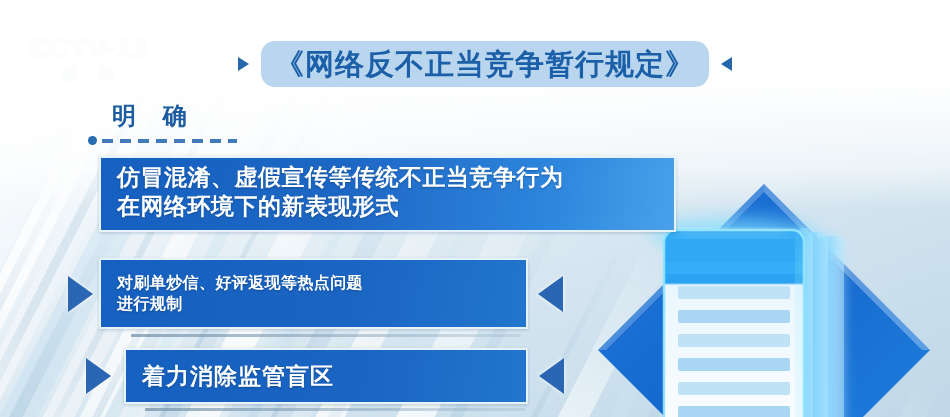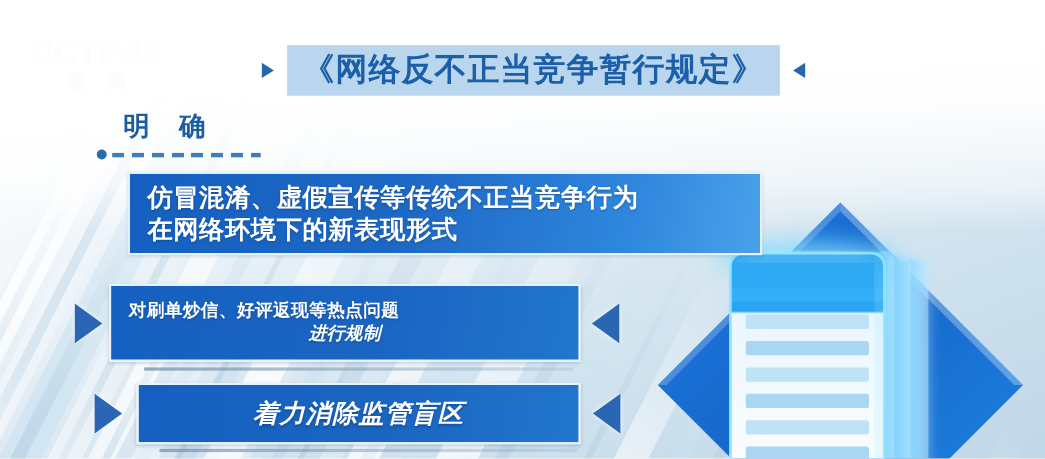--- a/index.html
+++ b/index.html
@@ -116,20 +116,21 @@
     border-bottom: 7px solid transparent;
     border-right: 11px solid #2567ad;
   }
   .title-band {
     margin: 0 12px;
     height: 46px;
     padding: 0 14px;
     display: flex;
     align-items: center;
     background: #b9d6ee;
+    border-radius: 14px;
   }
   .title-text {
     font-size: 29px;
     font-weight: bold;
     color: #1b5fa8;
     letter-spacing: 1px;
     white-space: nowrap;
     line-height: 1;
   }
 
@@ -175,44 +176,45 @@
     padding: 0 16px;
     color: #ffffff;
     font-weight: bold;
     text-shadow: 0 1px 2px rgba(10,50,95,0.45);
     line-height: 1.26;
     white-space: pre-line;
   }
 
   
   #box1 {
-    left: 116px; top: 156px;
+    left: 99px; top: 156px;
     width: 577px; height: 76px;
     background: linear-gradient(100deg, #1560c0 0%, #1d67c4 42%, #2e86dd 78%, #4aa1ea 100%);
+    font-family: Liberation Mono, monospace;
   }
   #box1 .box-inner { font-size: 23px; letter-spacing: 0.5px; }
 
   
   #box2 {
     left: 99px; top: 258px;
     width: 429px; height: 71px;
     background: linear-gradient(100deg, #1560c0 0%, #1a64c2 55%, #2176cd 100%);
   }
   #box2 .box-inner { font-size: 16px; letter-spacing: 0.4px; }
 
   
   #box3 {
     left: 124px; top: 348px;
     width: 404px; height: 56px;
     background: linear-gradient(100deg, #1560c0 0%, #1a64c2 55%, #2176cd 100%);
     justify-content: center;
   }
-  #box3 .box-inner { font-size: 23px; letter-spacing: 1px; text-align: center; font-style: italic; }
-
-  .line2 { display: block; text-align: center; font-style: italic; }
+  #box3 .box-inner { font-size: 23px; letter-spacing: 1px; text-align: left; }
+
+  .line2 { display: block; text-align: left; }
 
   
   .underrule {
     position: absolute;
     height: 3px;
     background: linear-gradient(to right, rgba(118,146,170,0.75), rgba(150,178,200,0.30));
     pointer-events: none;
   }
   #underrule2 { left: 131px; top: 334px; width: 390px; }
   #underrule3 { left: 145px; top: 408px; width: 380px; }

